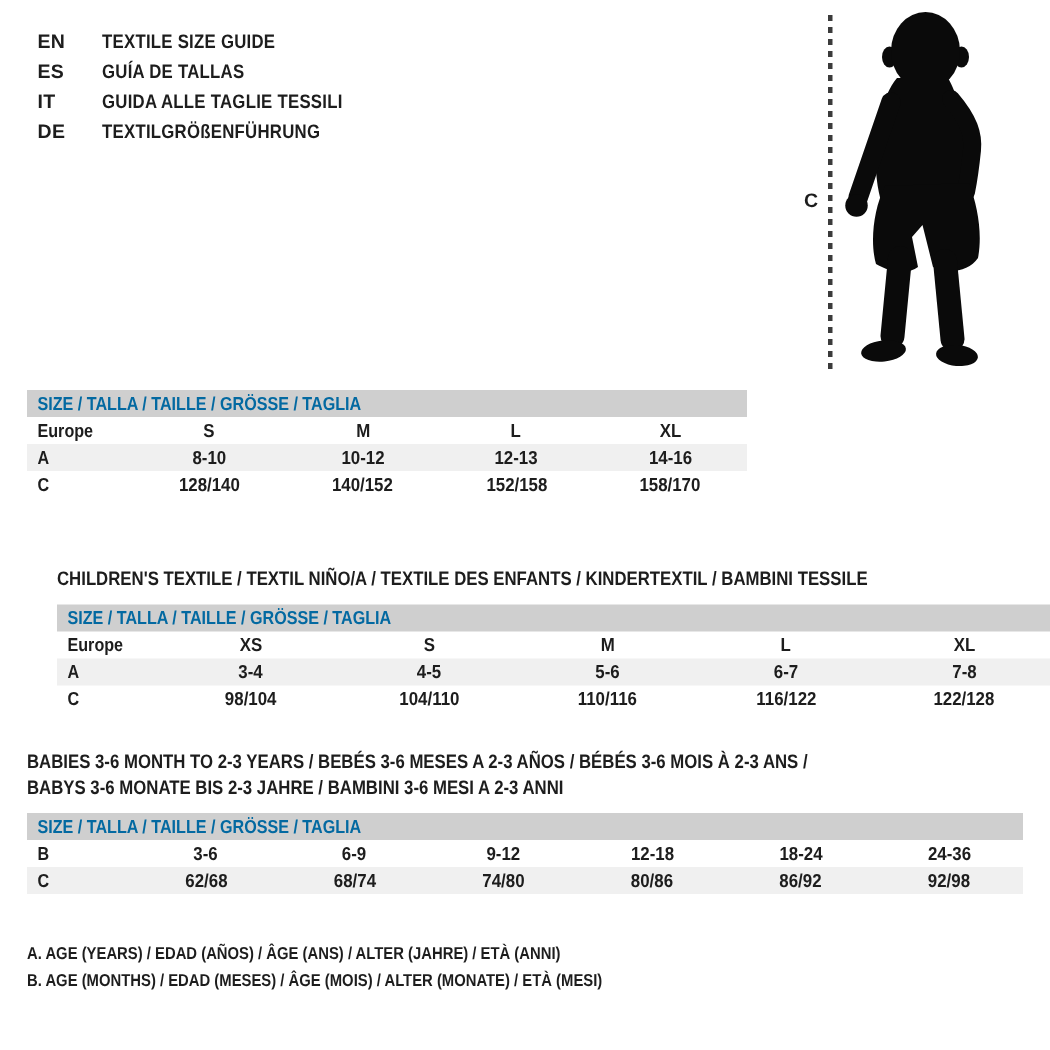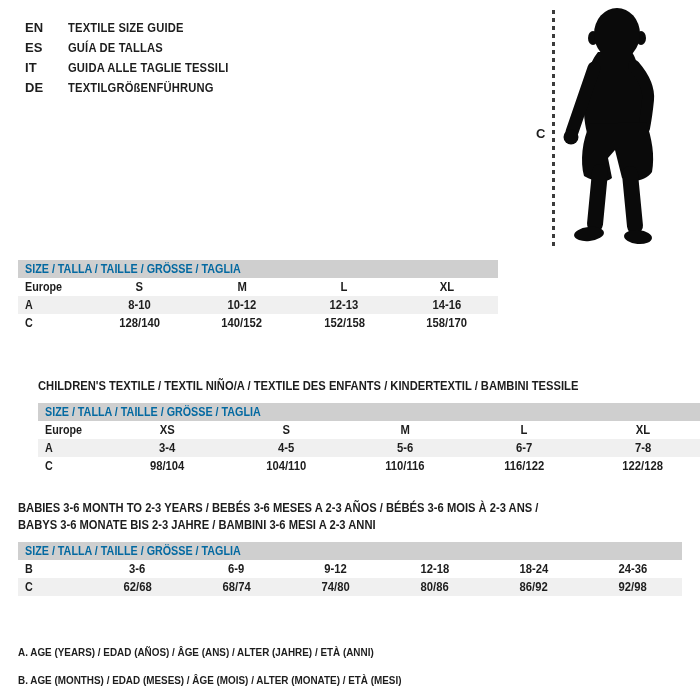--- a/index.html
+++ b/index.html
@@ -38,21 +38,21 @@
   }
   #sec-junior .size-bar, #sec-children .size-bar { margin-top:8px; }
   #sec-children .size-bar { margin-top:9px; }
   .trow { display:flex; height:18px; align-items:center; font-size:12.5px; }
   .trow.shaded { background:#f0f0f0; }
   .tlabel { width:70px; flex:none; padding-left:7px; box-sizing:border-box; }
   .tcell { flex:1 1 0; text-align:center; }
 
   
   #footnotes { left:18px; top:630px; }
-  .foot-line { height:18px; display:flex; align-items:flex-end; font-size:11.5px;margin-top:10px; }
+  .foot-line { height:18px; display:flex; align-items:flex-start; font-size:11.5px; }
 </style>
 </head>
 <body>
 
 <div id="lang-list" class="abs">
     <div class="lang-row">
       <span class="lang-code">EN</span>
       <span class="cond">TEXTILE SIZE GUIDE</span>
     </div>
     <div class="lang-row">

